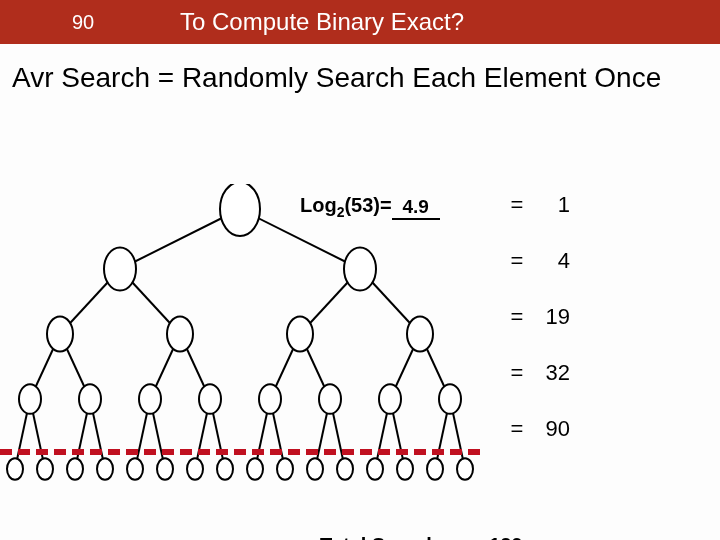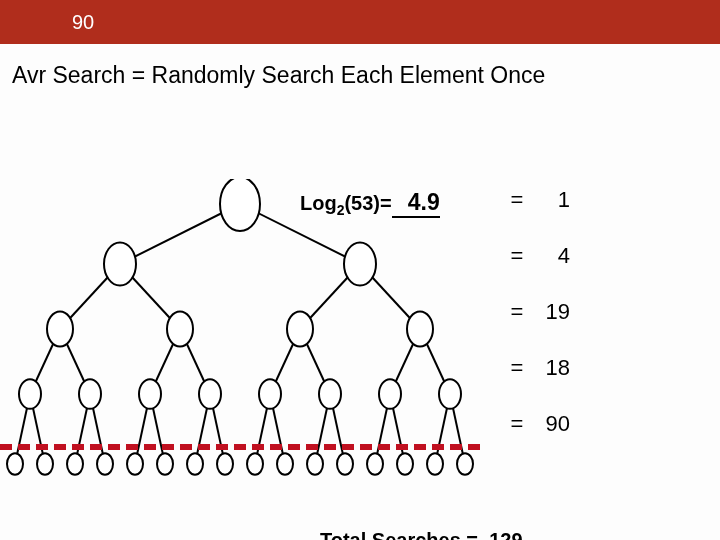--- a/index.html
+++ b/index.html
@@ -24,21 +24,21 @@
     color: #fff;
     font-size: 20px;
   }
   .title-text {
     margin-left: 180px;
     color: #fff;
     font-size: 24px;
   }
   .subtitle {
     margin: 18px 0 0 12px;
-    font-size: 23px;
+    font-size: 28px;
     color: #000;
   }
   .content-area {
     position: relative;
     width: 100%;
   }
   .tree-svg {
     position: absolute;
     left: 0;
     top: 90px;
@@ -51,22 +51,22 @@
     top: 100px;
     font-size: 20px;
     font-weight: bold;
     color: #000;
   }
   .log-line sub { font-size: 14px; }
   .log-value {
     display: inline-block;
     border-bottom: 2px solid #000;
     min-width: 48px;
-    text-align: right;
-    font-size: 23px;
+    text-align: center;
+    font-size: 19px;
     font-weight: bold;
     vertical-align: bottom;
   }
   .rows {
     position: absolute;
     left: 504px;
     top: 100px;
     font-size: 22px;
     color: #000;
     line-height: 1;
@@ -94,20 +94,21 @@
     font-size: 20px;
     font-weight: bold;
     color: #000;
   }
 </style>
 </head>
 <body>
 
 <div class="title-bar">
   <span class="slide-number">90</span>
+  <span class="title-text">To Compute Binary Exact?</span>
 </div>
 
 <div class="subtitle">Avr Search = Randomly Search Each Element Once</div>
 
 <div class="content-area">
 
   <svg class="tree-svg" viewBox="0 0 480 300" id="tree-svg">
       <line x1="240" y1="25" x2="120" y2="85" stroke="#000" stroke-width="2"></line>
       <line x1="240" y1="25" x2="360" y2="85" stroke="#000" stroke-width="2"></line>
       <line x1="120" y1="85" x2="60" y2="150" stroke="#000" stroke-width="2"></line>
@@ -183,21 +184,21 @@
       <div class="row-eq">
         <span class="eq">=</span>
         <span class="val">4</span>
       </div>
       <div class="row-eq">
         <span class="eq">=</span>
         <span class="val">19</span>
       </div>
       <div class="row-eq">
         <span class="eq">=</span>
-        <span class="val">18</span>
+        <span class="val">32</span>
       </div>
       <div class="row-eq">
         <span class="eq">=</span>
         <span class="val">90</span>
       </div>
     </div>
 
   <div class="dashed-line"></div>
 
   <div class="total-line">

